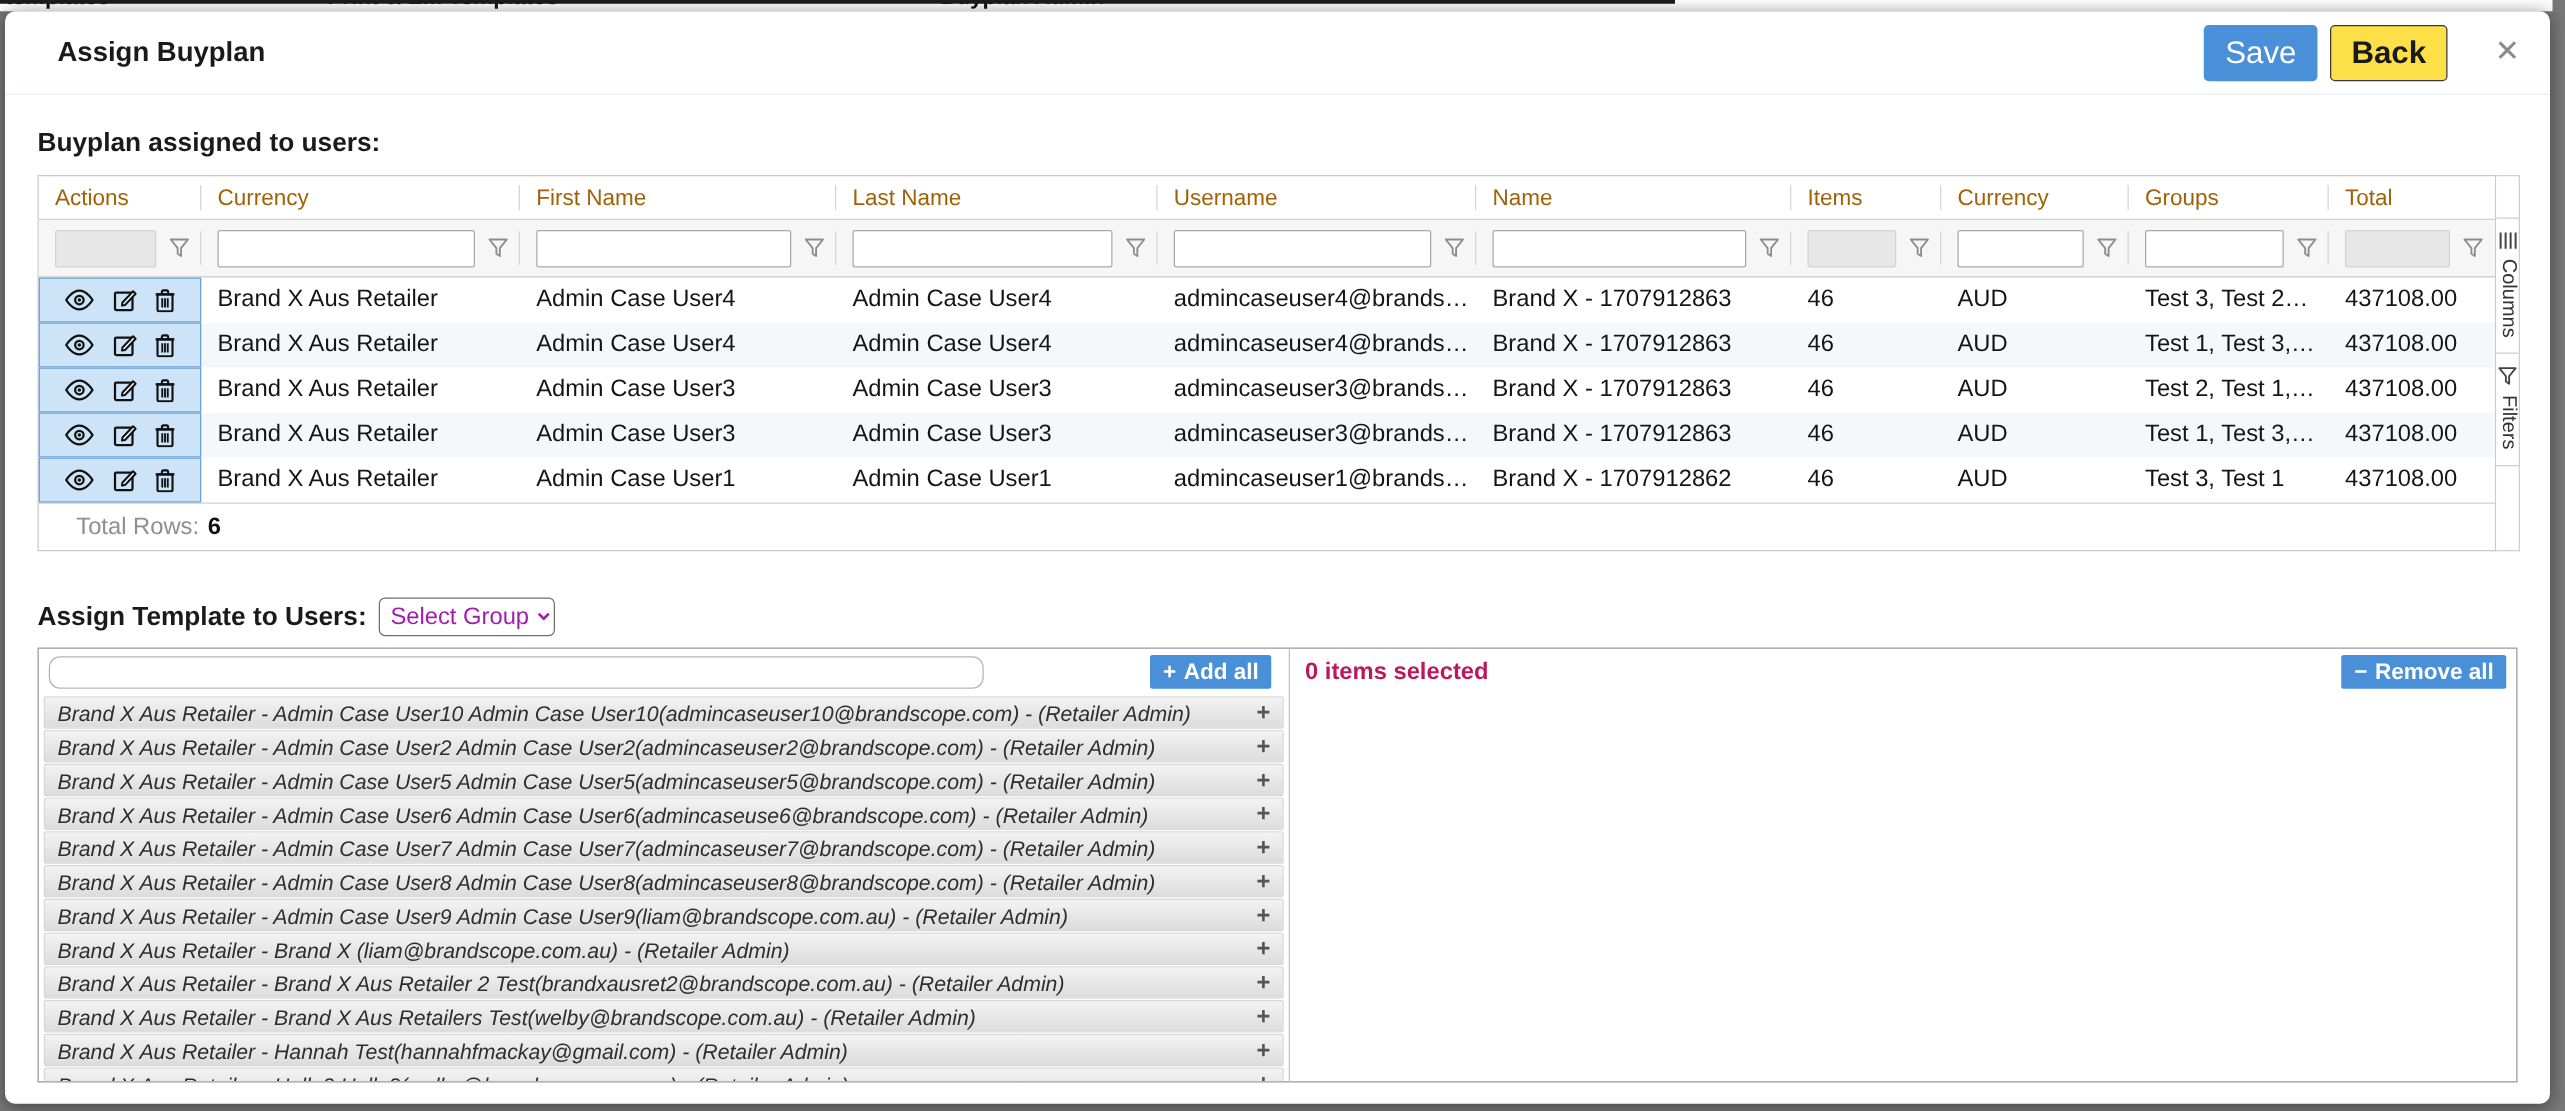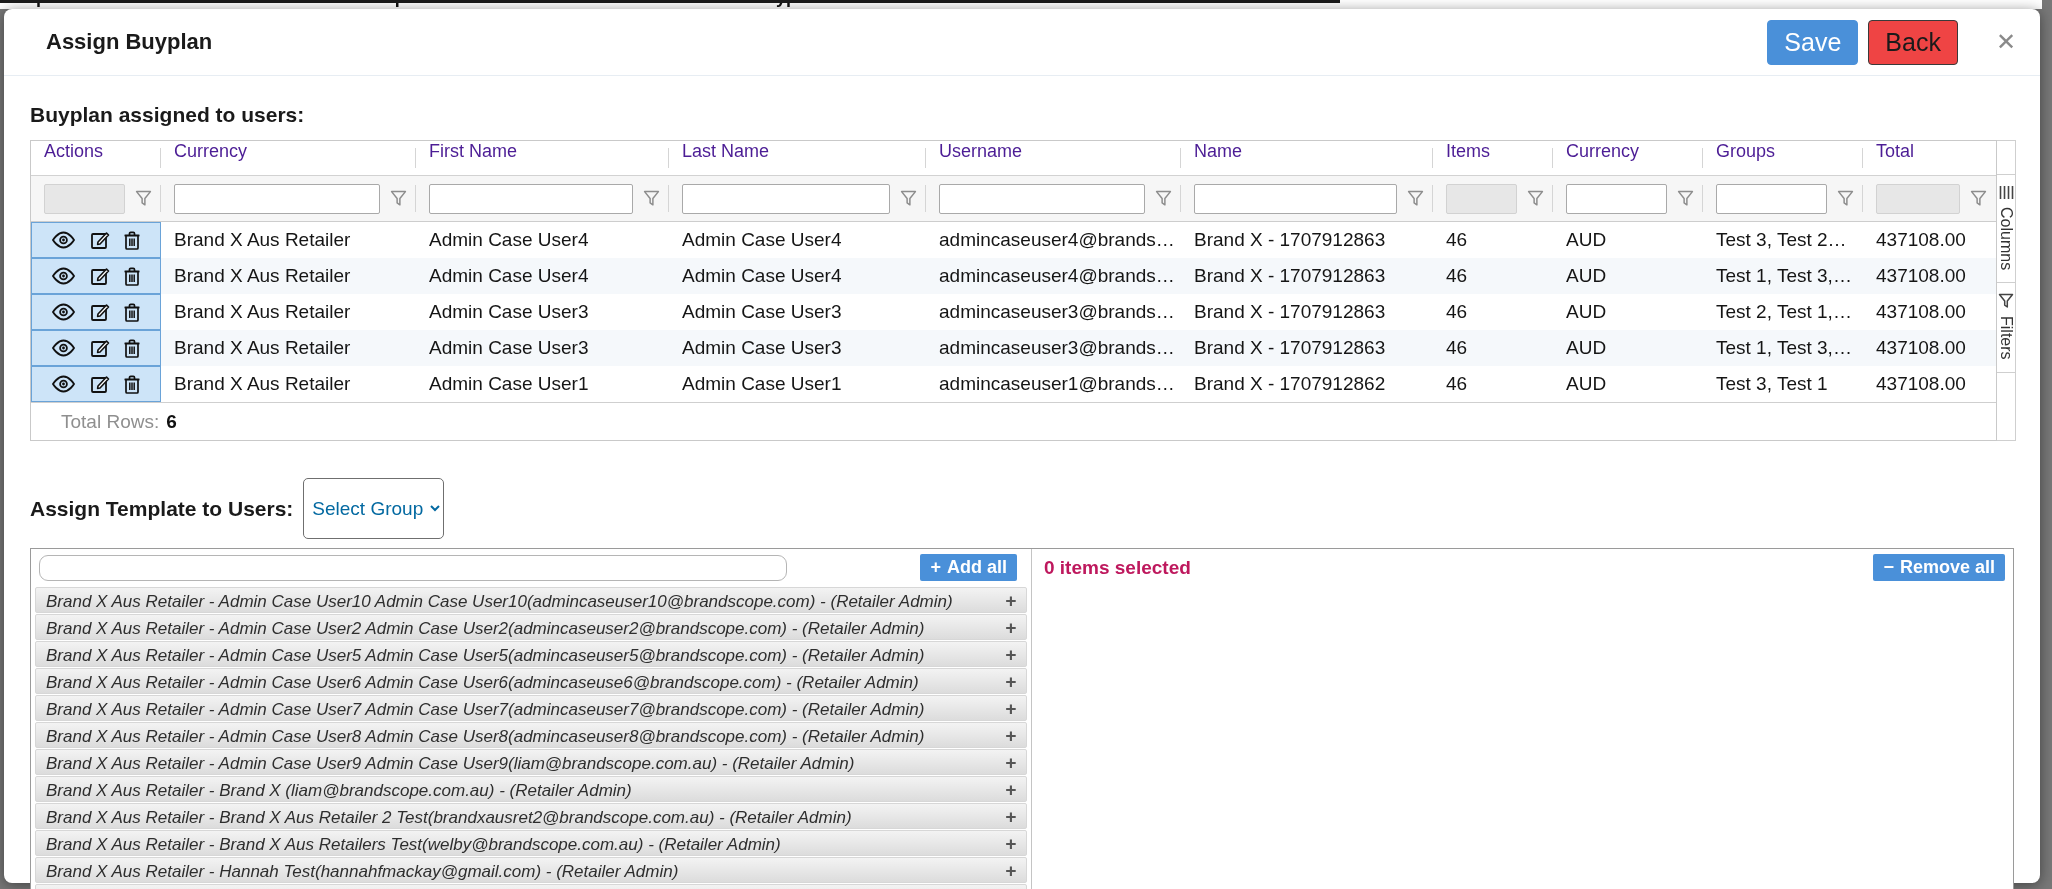--- a/index.html
+++ b/index.html
@@ -20,32 +20,32 @@
   
   .modal{
     position:absolute;top:9px;left:4px;width:2036px;height:874px;
     background:#fff;border-radius:8px;box-shadow:0 2px 14px rgba(0,0,0,.45);
   }
   .modal-header{height:66px;display:flex;align-items:center;padding:0 24px 0 42px;border-bottom:1px solid #e7edf3;}
   .modal-title{font-size:22px;font-weight:700;color:#1a1a1a;}
   .header-actions{margin-left:auto;display:flex;align-items:center;gap:10px;}
   .btn{font-size:25px;line-height:1;padding:9px 16px;border-radius:4px;cursor:pointer;border:1px solid transparent;}
   .btn-primary{background:#4a90d9;color:#fff;border-color:#4a90d9;}
-  .btn-secondary{background:#ef4444;color:#1a1a1a;border:1.5px solid #3a3a3a;}
+  .btn-secondary{background:#fde047;color:#1a1a1a;border:1.5px solid #3a3a3a;font-weight:bold;}
   .close-x{margin-left:28px;font-size:24px;font-weight:700;color:#8a8a8a;cursor:pointer;line-height:1;}
 
   .modal-body{padding:0 26px;}
   .section-heading{font-size:21px;font-weight:700;color:#1a1a1a;margin:27px 0 0 0;}
 
   
   .grid-wrap{margin-top:13px;display:flex;align-items:stretch;}
   .grid-main{width:1965px;border:1px solid #c9c9c9;background:#fff;}
   .grid-row{display:grid;grid-template-columns:130px 255px 253px 257px 255px 252px 120px 150px 160px 133px;}
   .h-row{height:34px;align-items:center;}
-  .h-cell{position:relative;height:100%;display:flex;padding-left:13px;font-size:18px;color:#4c1d95;cursor:pointer;}
+  .h-cell{position:relative;height:100%;display:flex;align-items:center;padding-left:13px;font-size:18px;color:#a16207;cursor:pointer;}
   .h-cell::after{content:"";position:absolute;right:0;top:7px;bottom:7px;width:1px;background:#d5d5d5;}
   .h-cell:last-child::after{display:none;}
   .f-row{height:45px;background:#f6f6f6;border-top:1px solid #d2d2d2;border-bottom:1px solid #cdcdcd;}
   .f-cell{position:relative;display:flex;align-items:center;gap:8px;padding:0 8px 0 13px;}
   .f-cell::after{content:"";position:absolute;right:0;top:9px;bottom:9px;width:1px;background:#d5d5d5;}
   .f-cell:last-child::after{display:none;}
   .f-cell input{flex:1;min-width:0;height:28px;border:1px solid #a9a9a9;border-radius:2px;background:#fff;font-size:16px;padding:0 6px;outline:none;}
   .f-cell input:disabled{background:#e7e7e7;border-color:#d2d2d2;}
   .funnel-btn{flex:0 0 auto;width:20px;height:20px;display:flex;align-items:center;justify-content:center;cursor:pointer;background:none;border:none;padding:0;}
   .d-row{height:36px;align-items:center;font-size:19px;color:#151515;}
@@ -58,21 +58,21 @@
   .total-value{color:#111;font-weight:700;margin-left:7px;}
 
   
   .grid-side{width:26px;border:1px solid #cfcfcf;border-left:none;display:flex;flex-direction:column;background:#fff;}
   .side-spacer{height:33px;border-bottom:1px solid #cfcfcf;}
   .side-tab{display:flex;flex-direction:column;align-items:center;padding:10px 0 12px;gap:7px;border-bottom:1px solid #cfcfcf;cursor:pointer;}
   .side-tab span{writing-mode:vertical-rl;font-size:16px;color:#333;}
 
   
   .assign-head{margin-top:37px;display:flex;align-items:center;}
-  .group-select{margin-left:10px;font-size:19px;font-family:inherit;padding:18px 4px;border:1.5px solid #6f6f6f;border-radius:5px;background:#fff;color:#0369a1;}
+  .group-select{margin-left:10px;font-size:19px;font-family:inherit;padding:3px 4px;border:1.5px solid #6f6f6f;border-radius:5px;background:#fff;color:#a21caf;}
   .dual{margin-top:9px;height:346px;border:1px solid #9a9a9a;display:flex;overflow:hidden;background:#fff;}
   .dual-left{width:1000px;flex:0 0 auto;border-right:1px solid #c4c4c4;display:flex;flex-direction:column;overflow:hidden;}
   .left-toolbar{height:37px;flex:0 0 auto;display:flex;align-items:center;padding:0 14px 0 8px;}
   .user-search{width:726px;height:24px;border:1px solid #b5b5b5;border-radius:9px;padding:0 10px;font-size:16px;outline:none;}
   .mini-btn{margin-left:auto;background:#4a90d9;color:#fff;border:none;border-radius:2px;font-size:18px;font-weight:700;padding:3px 10px;display:flex;align-items:center;gap:6px;cursor:pointer;line-height:1.2;}
   .mini-btn .glyph{font-size:18px;font-weight:700;}
   .left-list{flex:1;overflow:hidden;padding:0 4px;}
   .pick-item{height:26px;margin-top:1px;display:flex;align-items:flex-end;padding:0 10px;background:linear-gradient(#f3f3f3,#dcdcdc);border:1px solid #d7d7d7;border-radius:2px;box-sizing:border-box;cursor:pointer;font-style:italic;}
   .pick-item span.txt{flex:1;font-size:17px;color:#2e2e2e;white-space:nowrap;overflow:hidden;}
   .pick-item span.plus{color:#555;font-size:19px;font-weight:700;cursor:pointer;}

